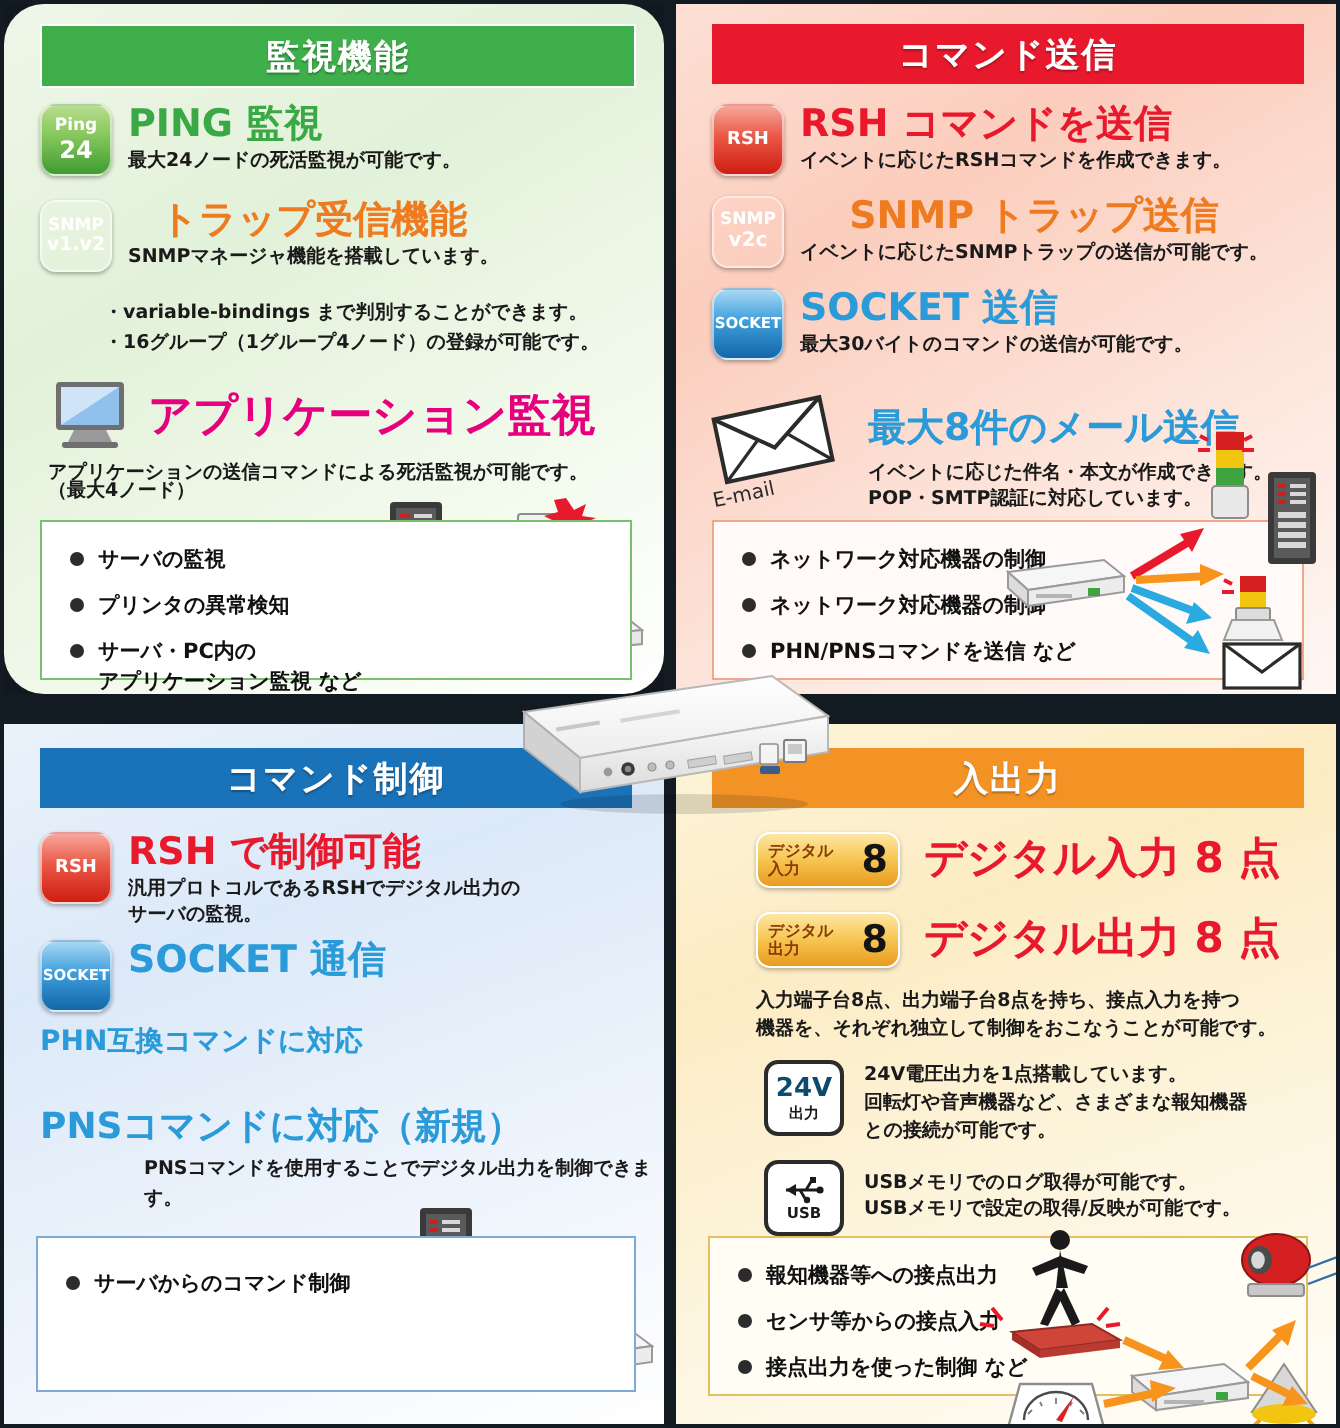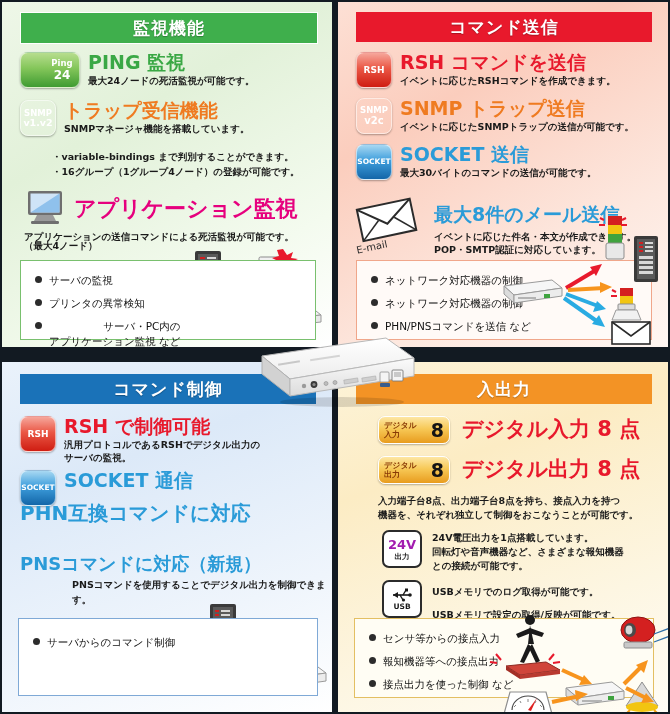--- a/index.html
+++ b/index.html
@@ -7,21 +7,21 @@
     width:670px;height:714px;overflow:hidden;
     background:#ffffff;
     font-family:"DejaVu Sans","Liberation Sans",sans-serif;
     -webkit-font-smoothing:antialiased;
   }
   .board{position:relative;width:670px;height:714px;background:#111820;}
 
   
   .quad{position:absolute;overflow:hidden;}
   .q-tl{left:2px;  top:2px;  width:330px;height:345px;
-        background:linear-gradient(150deg,#eef7e8 0%,#e2f1d9 35%,#f4fbef 75%,#ffffff 100%);}
+        background:linear-gradient(150deg,#eef7e8 0%,#e2f1d9 35%,#f4fbef 75%,#ffffff 100%);border-radius:20px;}
   .q-tr{left:338px;top:2px;  width:330px;height:345px;
         background:linear-gradient(150deg,#fde0d5 0%,#fbcdbd 30%,#fde8df 70%,#fff7f3 100%);}
   .q-bl{left:2px;  top:362px;width:330px;height:350px;
         background:linear-gradient(160deg,#eaf2fb 0%,#dce9f8 30%,#eff5fc 70%,#ffffff 100%);}
   .q-br{left:338px;top:362px;width:330px;height:350px;
         background:linear-gradient(160deg,#fdf4d9 0%,#fcecc4 30%,#fdf6e2 70%,#fffdf6 100%);}
 
   
   .sep-v{position:absolute;left:332px;top:0;width:6px;height:714px;background:#121a22;}
   .sep-h{position:absolute;left:0;top:347px;width:670px;height:15px;background:#121a22;}
@@ -38,64 +38,64 @@
   .hdr.green{top:10px;background:#3faf4c;border:1px solid #ffffff;}
   .hdr.red  {top:10px;background:#e8192c;}
   .hdr.blue {top:12px;background:#1a72b8;}
   .hdr.orange{top:12px;background:#f39325;}
 
   
   .frow{position:absolute;display:flex;align-items:flex-start;}
   .ftxt{margin-left:8px;}
   .ftitle{font-size:19px;font-weight:bold;line-height:1.1;}
   .ftitle.green{color:#3aa845;}
-  .ftitle.orange{color:#ef7b21;}
+  .ftitle.orange{color:#ef7b21;text-align:center;}
   .ftitle.red{color:#e8192c;}
   .ftitle.blue{color:#2a9bd8;}
   .ftitle.magenta{color:#e6007e;}
   .fsub{font-size:9.5px;color:#1a1a1a;line-height:1.35;margin-top:2px;font-weight:bold;}
 
   .fnote{position:absolute;font-size:9.5px;color:#1a1a1a;line-height:1.55;font-weight:bold;}
 
   
   .badge{width:34px;height:34px;border-radius:8px;flex:0 0 auto;
          display:flex;flex-direction:column;align-items:center;justify-content:center;
          font-weight:bold;color:#fff;line-height:1;
          box-shadow:0 1px 2px rgba(0,0,0,.32);
          border:1px solid rgba(255,255,255,.55);}
   .badge .l1{font-size:8.5px;}
   .badge .l2{font-size:12px;margin-top:1px;}
   .badge.one{font-size:9px;}
-  .badge.green {background:linear-gradient(180deg,#b7dd8e 0%,#84c65a 45%,#3f9b32 100%);padding-left:24px;}
+  .badge.green {background:linear-gradient(180deg,#b7dd8e 0%,#84c65a 45%,#3f9b32 100%);}
   .badge.gold  {background:linear-gradient(180deg,#fde39a 0%,#f6c košt 0%,#f3c256 45%,#dc8f1e 100%);}
   .badge.red   {background:linear-gradient(180deg,#f6a79c 0%,#ea5745 45%,#cf1d12 100%);}
   .badge.blue  {background:linear-gradient(180deg,#a8d8f2 0%,#3f9fdd 45%,#1366a8 100%);}
 
   
   .pill{width:72px;height:28px;border-radius:7px;flex:0 0 auto;display:flex;align-items:center;
         background:linear-gradient(180deg,#fde6a4 0%,#f7c957 45%,#e89c1e 100%);
         border:1px solid #ffffff;box-shadow:0 1px 2px rgba(0,0,0,.28);padding:0 5px;box-sizing:border-box;}
   .pill .pl{font-size:8px;font-weight:bold;color:#8a3b06;line-height:1.15;flex:1;}
   .pill .pn{font-size:19px;font-weight:bold;color:#141414;margin-left:2px;}
 
   
   .osq{width:36px;height:34px;border:2px solid #2b2b2b;border-radius:7px;background:#fff;flex:0 0 auto;
        display:flex;flex-direction:column;align-items:center;justify-content:center;line-height:1;}
-  .osq .t1{font-size:13px;font-weight:bold;color:#a21caf;}
+  .osq .t1{font-size:13px;font-weight:bold;color:#0c4a6e;}
   .osq .t2{font-size:7.5px;font-weight:bold;color:#1a1a1a;margin-top:2px;}
 
   
   .bbox{position:absolute;background:#ffffff;box-sizing:border-box;}
   .bbox.green {border:1px solid #79c06e;}
   .bbox.orange{border:1px solid #f0a68a;background:#fffaf7;}
   .bbox.blue  {border:1px solid #7fa9d6;background:#ffffff;}
   .bbox.gold  {border:1px solid #e3bf62;background:#fffdf4;}
   .blist{padding:12px 0 0 14px;}
-  .bitem{display:flex;align-items:flex-start;font-size:10.5px;font-weight:normal;color:#111;
-         line-height:1.35;margin-bottom:9px;text-align:right;}
+  .bitem{display:flex;align-items:flex-start;font-size:10.5px;font-weight:bold;color:#111;
+         line-height:1.35;margin-bottom:9px;}
   .bdot{width:7px;height:7px;border-radius:50%;background:#2c2c2c;margin-right:7px;margin-top:3px;flex:0 0 auto;}
 
   
   .art{position:absolute;}
   .device-center{position:absolute;left:258px;top:336px;width:160px;height:70px;z-index:30;}
   svg{display:block;overflow:visible;}
 </style>
 </head>
 <body>
 
@@ -385,21 +385,21 @@
 
     <div class="frow" style="left:18px;top:108px;">
       <div class="badge blue" style="font-size:7.5px">
         <span>SOCKET</span>
       </div>
       <div class="ftxt">
         <div class="ftitle blue">SOCKET 通信</div>
       </div>
     </div>
 
-    <div class="ftitle blue" style="position:absolute;left:18px;top:140px;font-size:20px;">PHN互換コマンドに対応</div>
+    <div class="ftitle blue" style="position:absolute;left:18px;top:152px;font-size:14px;">PHN互換コマンドに対応</div>
 
     <div class="ftitle blue" style="position:absolute;left:18px;top:192px;font-size:18px;">PNSコマンドに対応（新規）</div>
     <div class="fnote" style="left:22px;top:216px;margin-left:48px;">PNSコマンドを使用することでデジタル出力を制御できます。</div>
 
     <div class="art" style="left:190px;top:240px;">
       <svg width="145" height="105" viewBox="0 0 145 105">
 
         <g transform="translate(18,2)">
           <rect x="0" y="0" width="26" height="50" rx="2" fill="#3a3a3a"></rect>
           <rect x="3" y="3" width="20" height="44" fill="#5a5a5a"></rect>
@@ -509,21 +509,21 @@
           <circle cx="19" cy="7" r="1.8" fill="#1a1a1a"></circle>
           <line x1="12" y1="7" x2="15" y2="2" stroke="#1a1a1a" stroke-width="1.4"></line>
           <rect x="14" y="0.5" width="3" height="3" fill="#1a1a1a"></rect>
           <line x1="9" y1="7" x2="12" y2="12" stroke="#1a1a1a" stroke-width="1.4"></line>
           <circle cx="12.5" cy="12" r="1.6" fill="#1a1a1a"></circle>
         </svg>
         <span class="t2" style="margin-top:1px">USB</span>
       </div>
       <div class="ftxt" style="margin-left:10px;margin-top:4px;">
         <div class="fsub">USBメモリでのログ取得が可能です。</div>
-        <div class="fsub" style="margin-top:10px">USBメモリで設定の取得/反映が可能です。</div>
+        <div class="fsub" style="margin-top:0">USBメモリで設定の取得/反映が可能です。</div>
       </div>
     </div>
 
     <div class="art" style="left:150px;top:248px;z-index:6;">
       <svg width="182" height="108" viewBox="0 0 182 108">
 
         <g fill="#1a1a1a" transform="translate(22,4)">
           <circle cx="20" cy="6" r="5"></circle>
           <path d="M20 11 L18 30 L24 30 Z"></path>
           <path d="M18 30 L10 48 L14 49 L22 33 Z"></path>
@@ -603,25 +603,25 @@
             <path d="M136,74 L154,56"></path>
           </g>
         <polygon points="160,50 156,63 148,55" fill="#f7941d"></polygon>
       </svg>
     </div>
 
     <div class="bbox gold" style="left:16px;top:256px;width:300px;height:80px;">
       <div class="blist">
         <div class="bitem">
           <span class="bdot"></span>
+          <span>報知機器等への接点出力</span>
+        </div>
+        <div class="bitem">
+          <span class="bdot"></span>
           <span>センサ等からの接点入力</span>
-        </div>
-        <div class="bitem">
-          <span class="bdot"></span>
-          <span>報知機器等への接点出力</span>
         </div>
         <div class="bitem">
           <span class="bdot"></span>
           <span>接点出力を使った制御 など</span>
         </div>
       </div>
     </div>
   </div>
 
   <div class="sep-v"></div>

